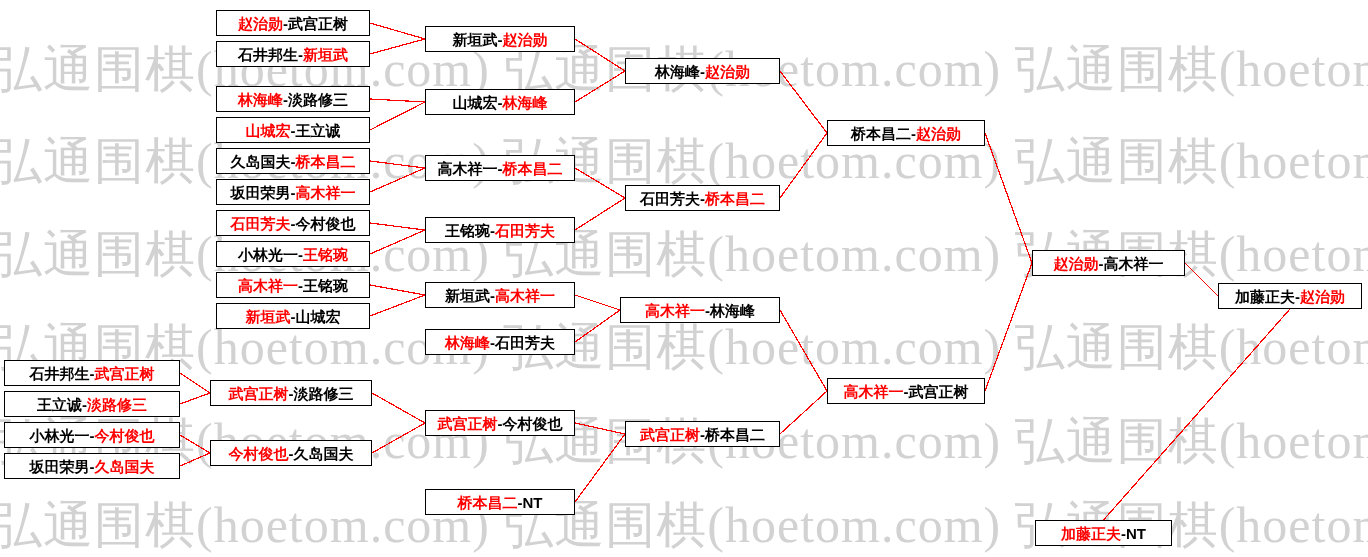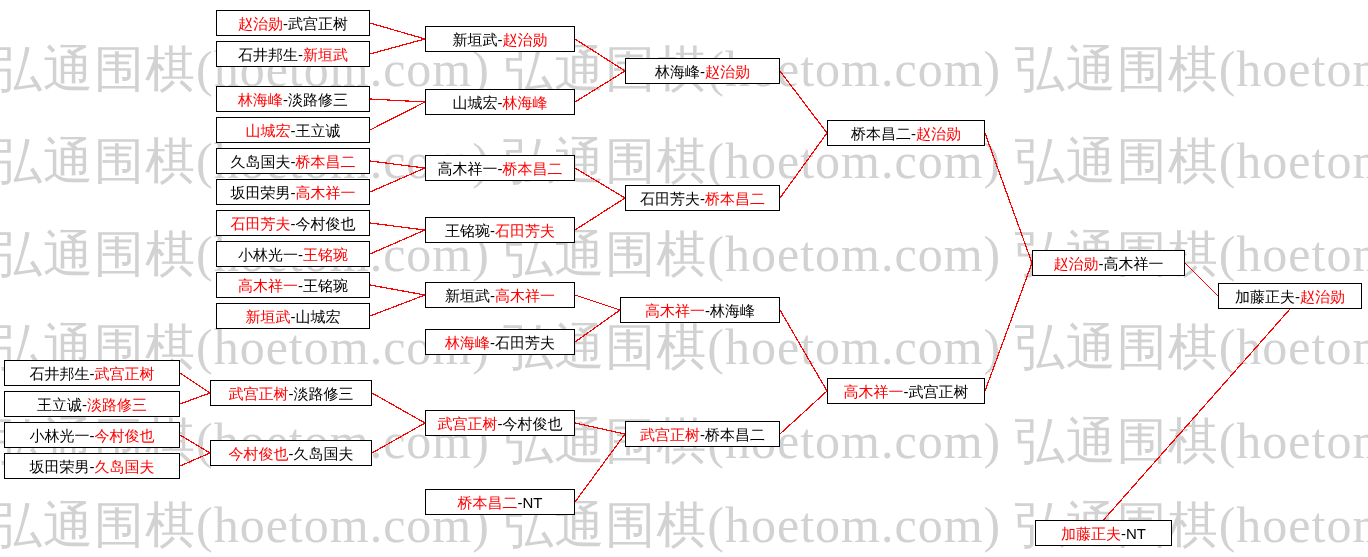--- a/index.html
+++ b/index.html
@@ -19,21 +19,21 @@
     white-space: nowrap;
     font-size: 50px;
     letter-spacing: 1px;
     font-family: "Liberation Serif", serif;
     user-select: none;
   }
   
   #lines-layer { position: absolute; left: 0; top: 0; z-index: 2; pointer-events: none; }
   #lines-layer line { stroke-width: 1.2; shape-rendering: crispEdges; }
   
-  #match-layer { position: absolute; left: 0; top: 0; width: 100%; height: 100%; z-index: 3; }
+  #match-layer { position: absolute; left: 0; top: 0; width: 100%; height: 100%; z-index: 3; font-weight: bold; }
   .match-box {
     position: absolute;
     background: #ffffff;
     border: 1px solid #000000;
     display: flex;
     align-items: center;
     justify-content: center;
     font-size: 15px;
     line-height: 1;
     white-space: nowrap;

